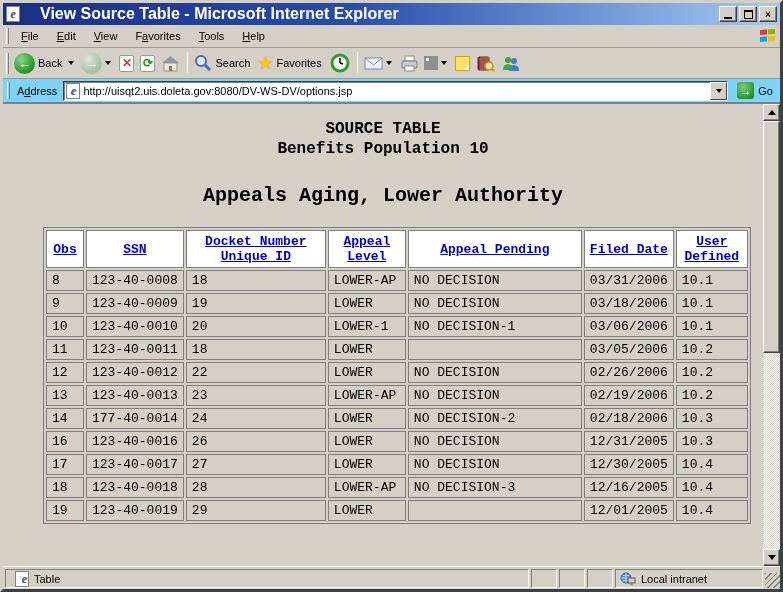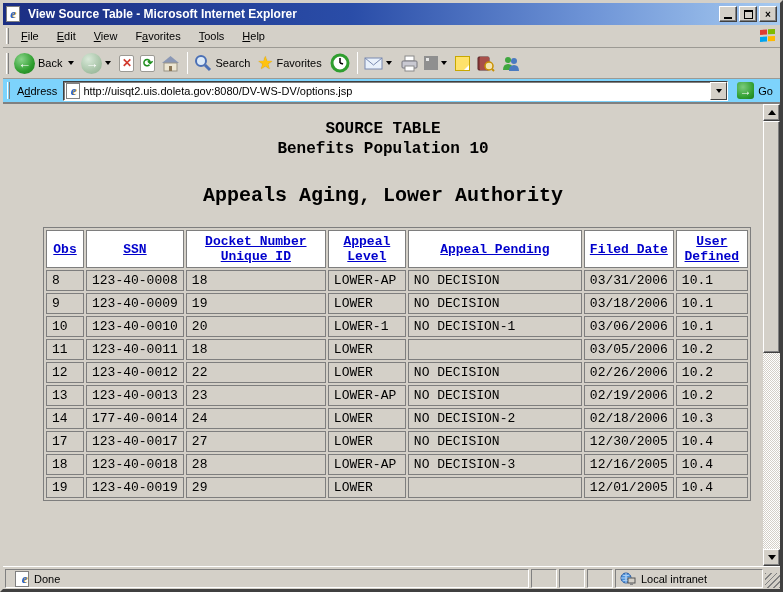--- a/index.html
+++ b/index.html
@@ -12,21 +12,21 @@
   .window {
     width:783px; height:592px; display:flex; flex-direction:column;
     border:3px solid; border-color:#D4D0C8 #404040 #404040 #D4D0C8;
     background:#D4D0C8;
   }
   
   .titlebar {
     height:22px; flex:0 0 22px; display:flex; align-items:center; padding:0 3px;
     background:linear-gradient(90deg,#1B2E83 0%,#2A4DA8 45%,#6D93D6 75%,#A6CAF0 100%);
   }
-  .titlebar .title { color:#fff; font-weight:bold; font-size:12px; flex:1; margin-left:8px;
+  .titlebar .title { color:#fff; font-weight:bold; font-size:16px; flex:1; margin-left:20px;
     white-space:nowrap; overflow:hidden; }
   .winbtn {
     width:18px; height:16px; margin-left:2px; background:#D4D0C8;
     border:1px solid; border-color:#FFFFFF #404040 #404040 #FFFFFF;
     box-shadow:inset -1px -1px 0 #808080;
     display:flex; align-items:center; justify-content:center;
     font-size:10px; font-weight:bold; color:#000;
   }
   .glyph-min { width:8px; height:2px; background:#000; margin-top:8px; }
   .glyph-max { width:9px; height:9px; border:1px solid #000; border-top:2px solid #000; }
@@ -384,20 +384,29 @@
             <tr>
               <td>14</td>
               <td>177-40-0014</td>
               <td>24</td>
               <td>LOWER</td>
               <td>NO DECISION-2</td>
               <td>02/18/2006</td>
               <td>10.3</td>
             </tr>
             <tr>
+              <td>16</td>
+              <td>123-40-0016</td>
+              <td>26</td>
+              <td>LOWER</td>
+              <td>NO DECISION</td>
+              <td>12/31/2005</td>
+              <td>10.3</td>
+            </tr>
+            <tr>
               <td>17</td>
               <td>123-40-0017</td>
               <td>27</td>
               <td>LOWER</td>
               <td>NO DECISION</td>
               <td>12/30/2005</td>
               <td>10.4</td>
             </tr>
             <tr>
               <td>18</td>
@@ -431,21 +440,21 @@
           <span class="tri-dn"></span>
         </div>
     </div>
   </div>
 
   <div class="statusbar">
     <div class="pane pane-status">
       <span class="ie-doc">
           <span class="ie-e">e</span>
         </span>
-      <span>Done</span>
+      <span>Table</span>
     </div>
     <div class="pane pane-small"></div>
     <div class="pane pane-small"></div>
     <div class="pane pane-small"></div>
     <div class="pane pane-zone">
       <svg width="16" height="14" viewBox="0 0 16 14">
         <circle cx="6" cy="6" r="5" fill="#4A90D9" stroke="#2A5AA0"></circle>
         <path d="M1 6 H11 M6 1 V11 M2.5 3 Q6 5 9.5 3 M2.5 9 Q6 7 9.5 9" stroke="#CFE6FF" fill="none" stroke-width="0.8"></path>
         <rect x="8" y="6" width="7" height="5" fill="#D4D0C8" stroke="#555"></rect>
         <rect x="10" y="11" width="3" height="2" fill="#888"></rect>

